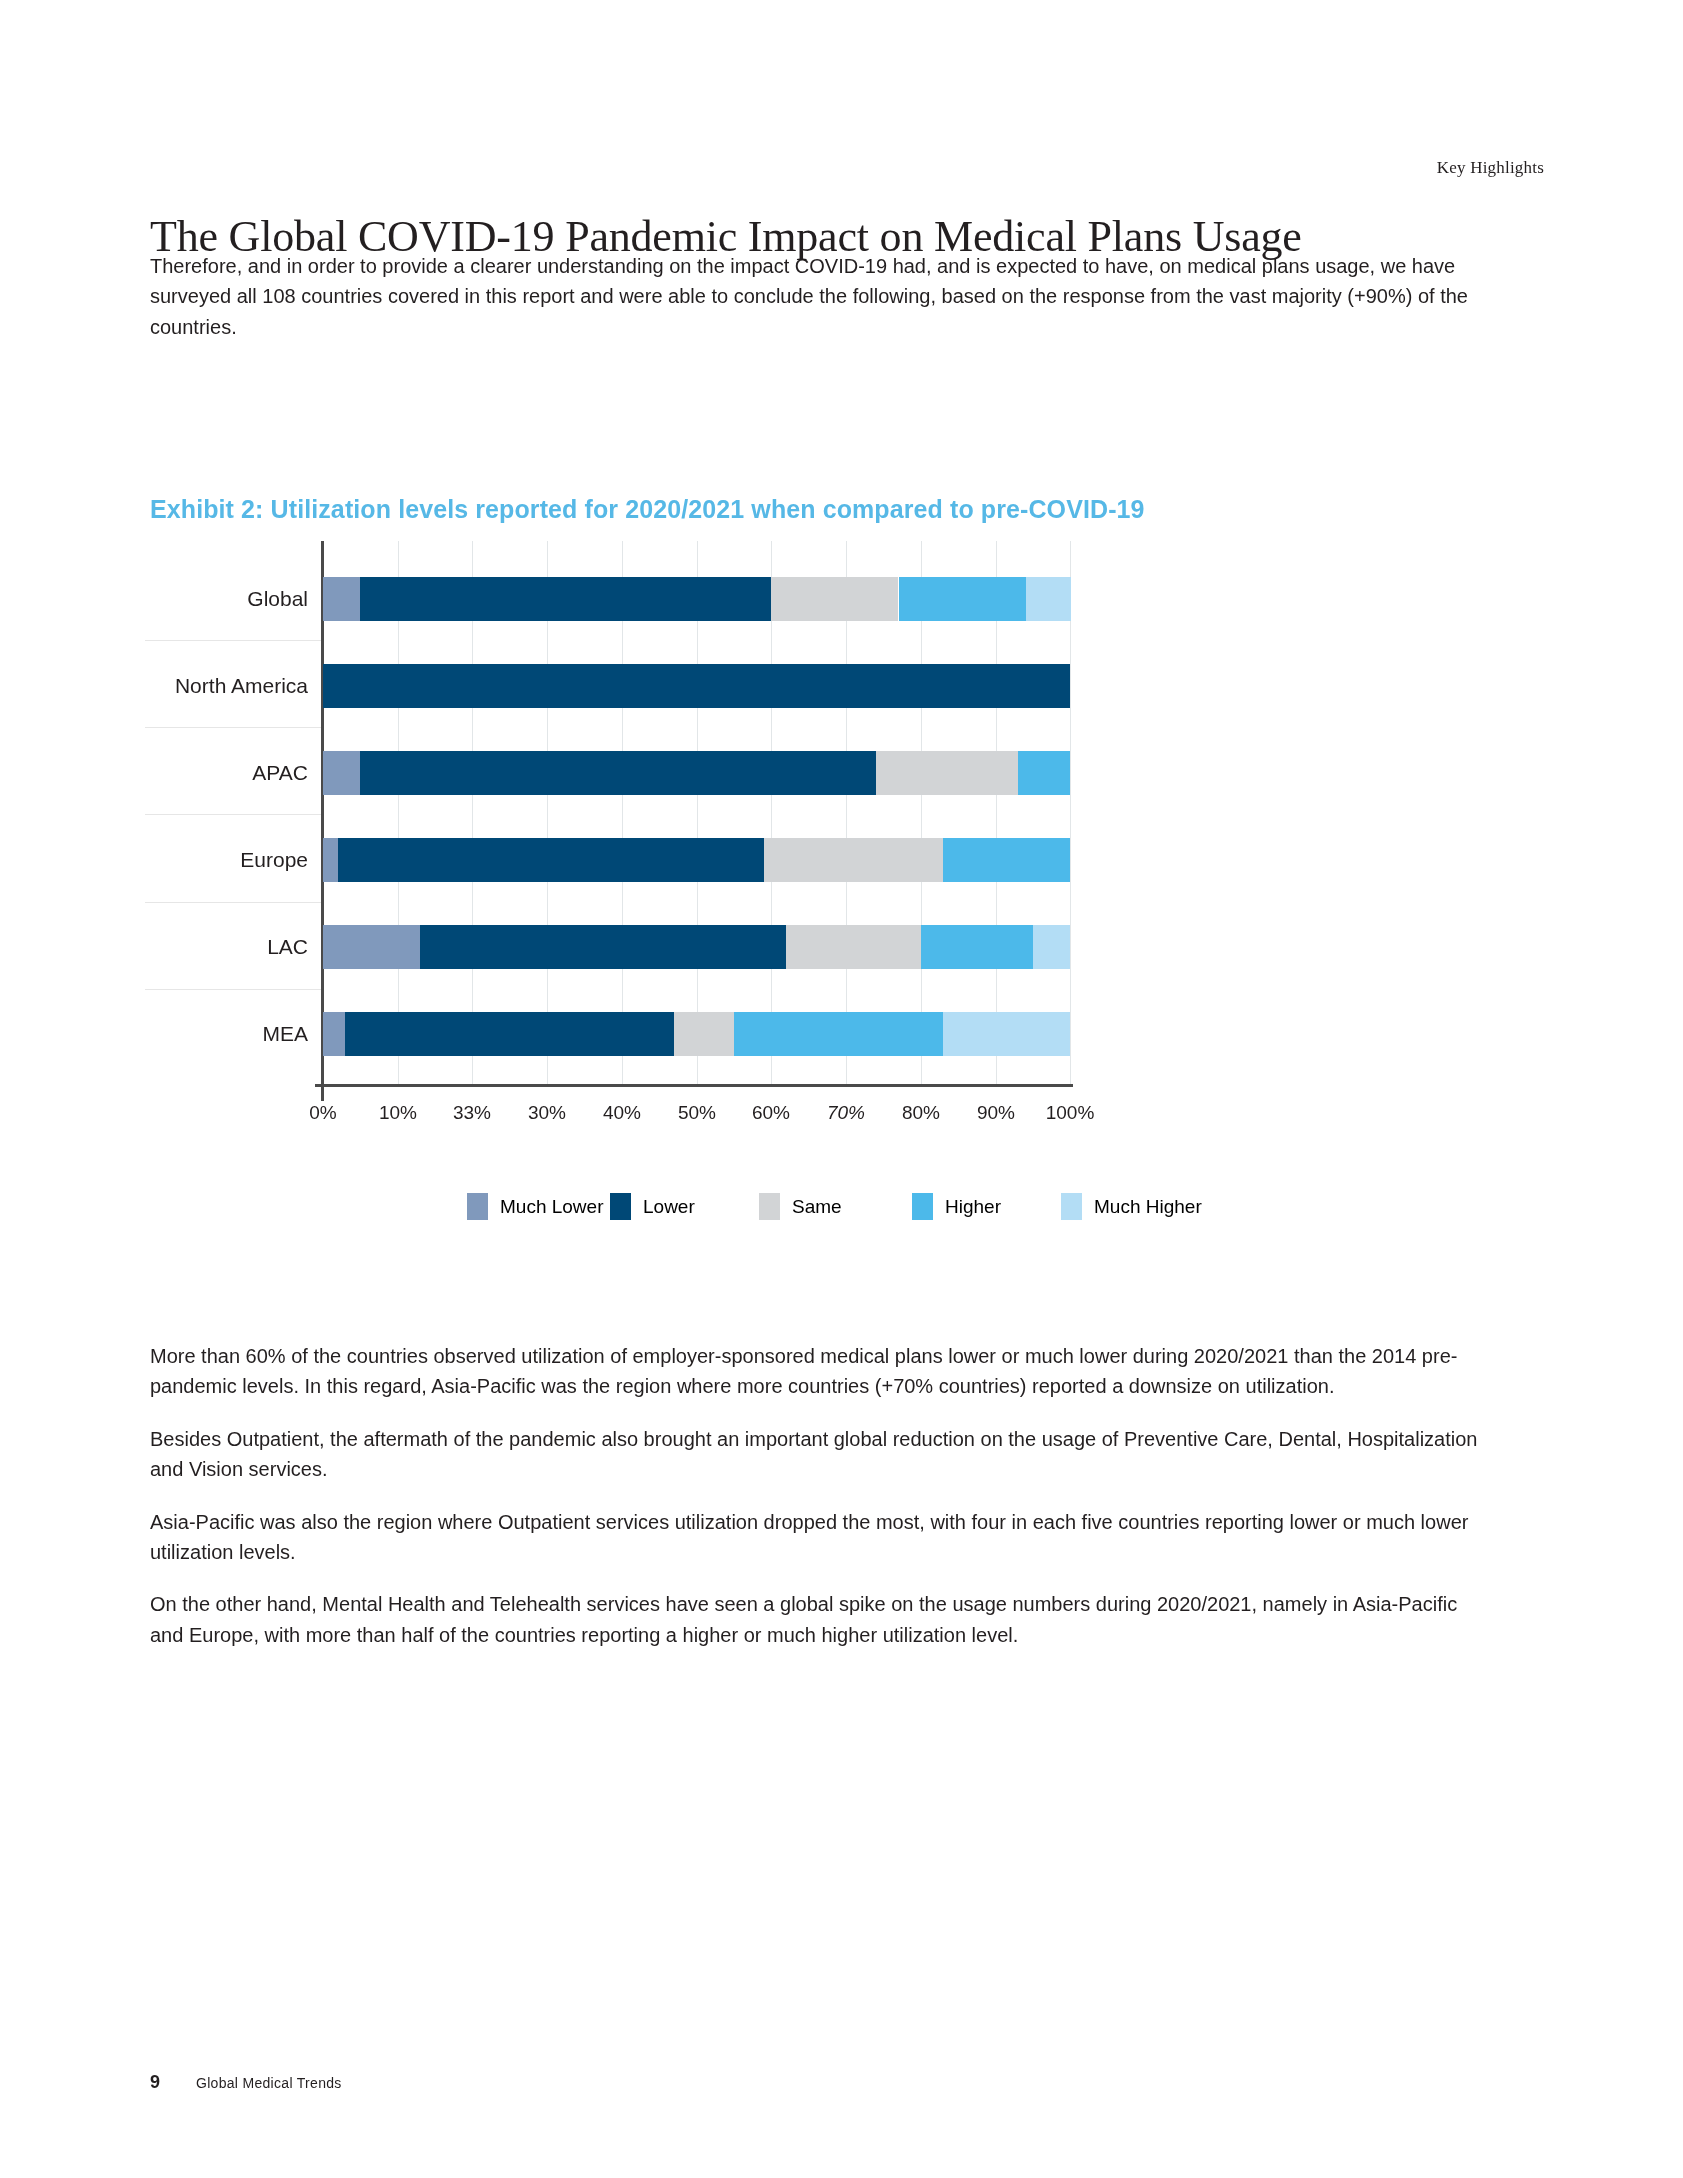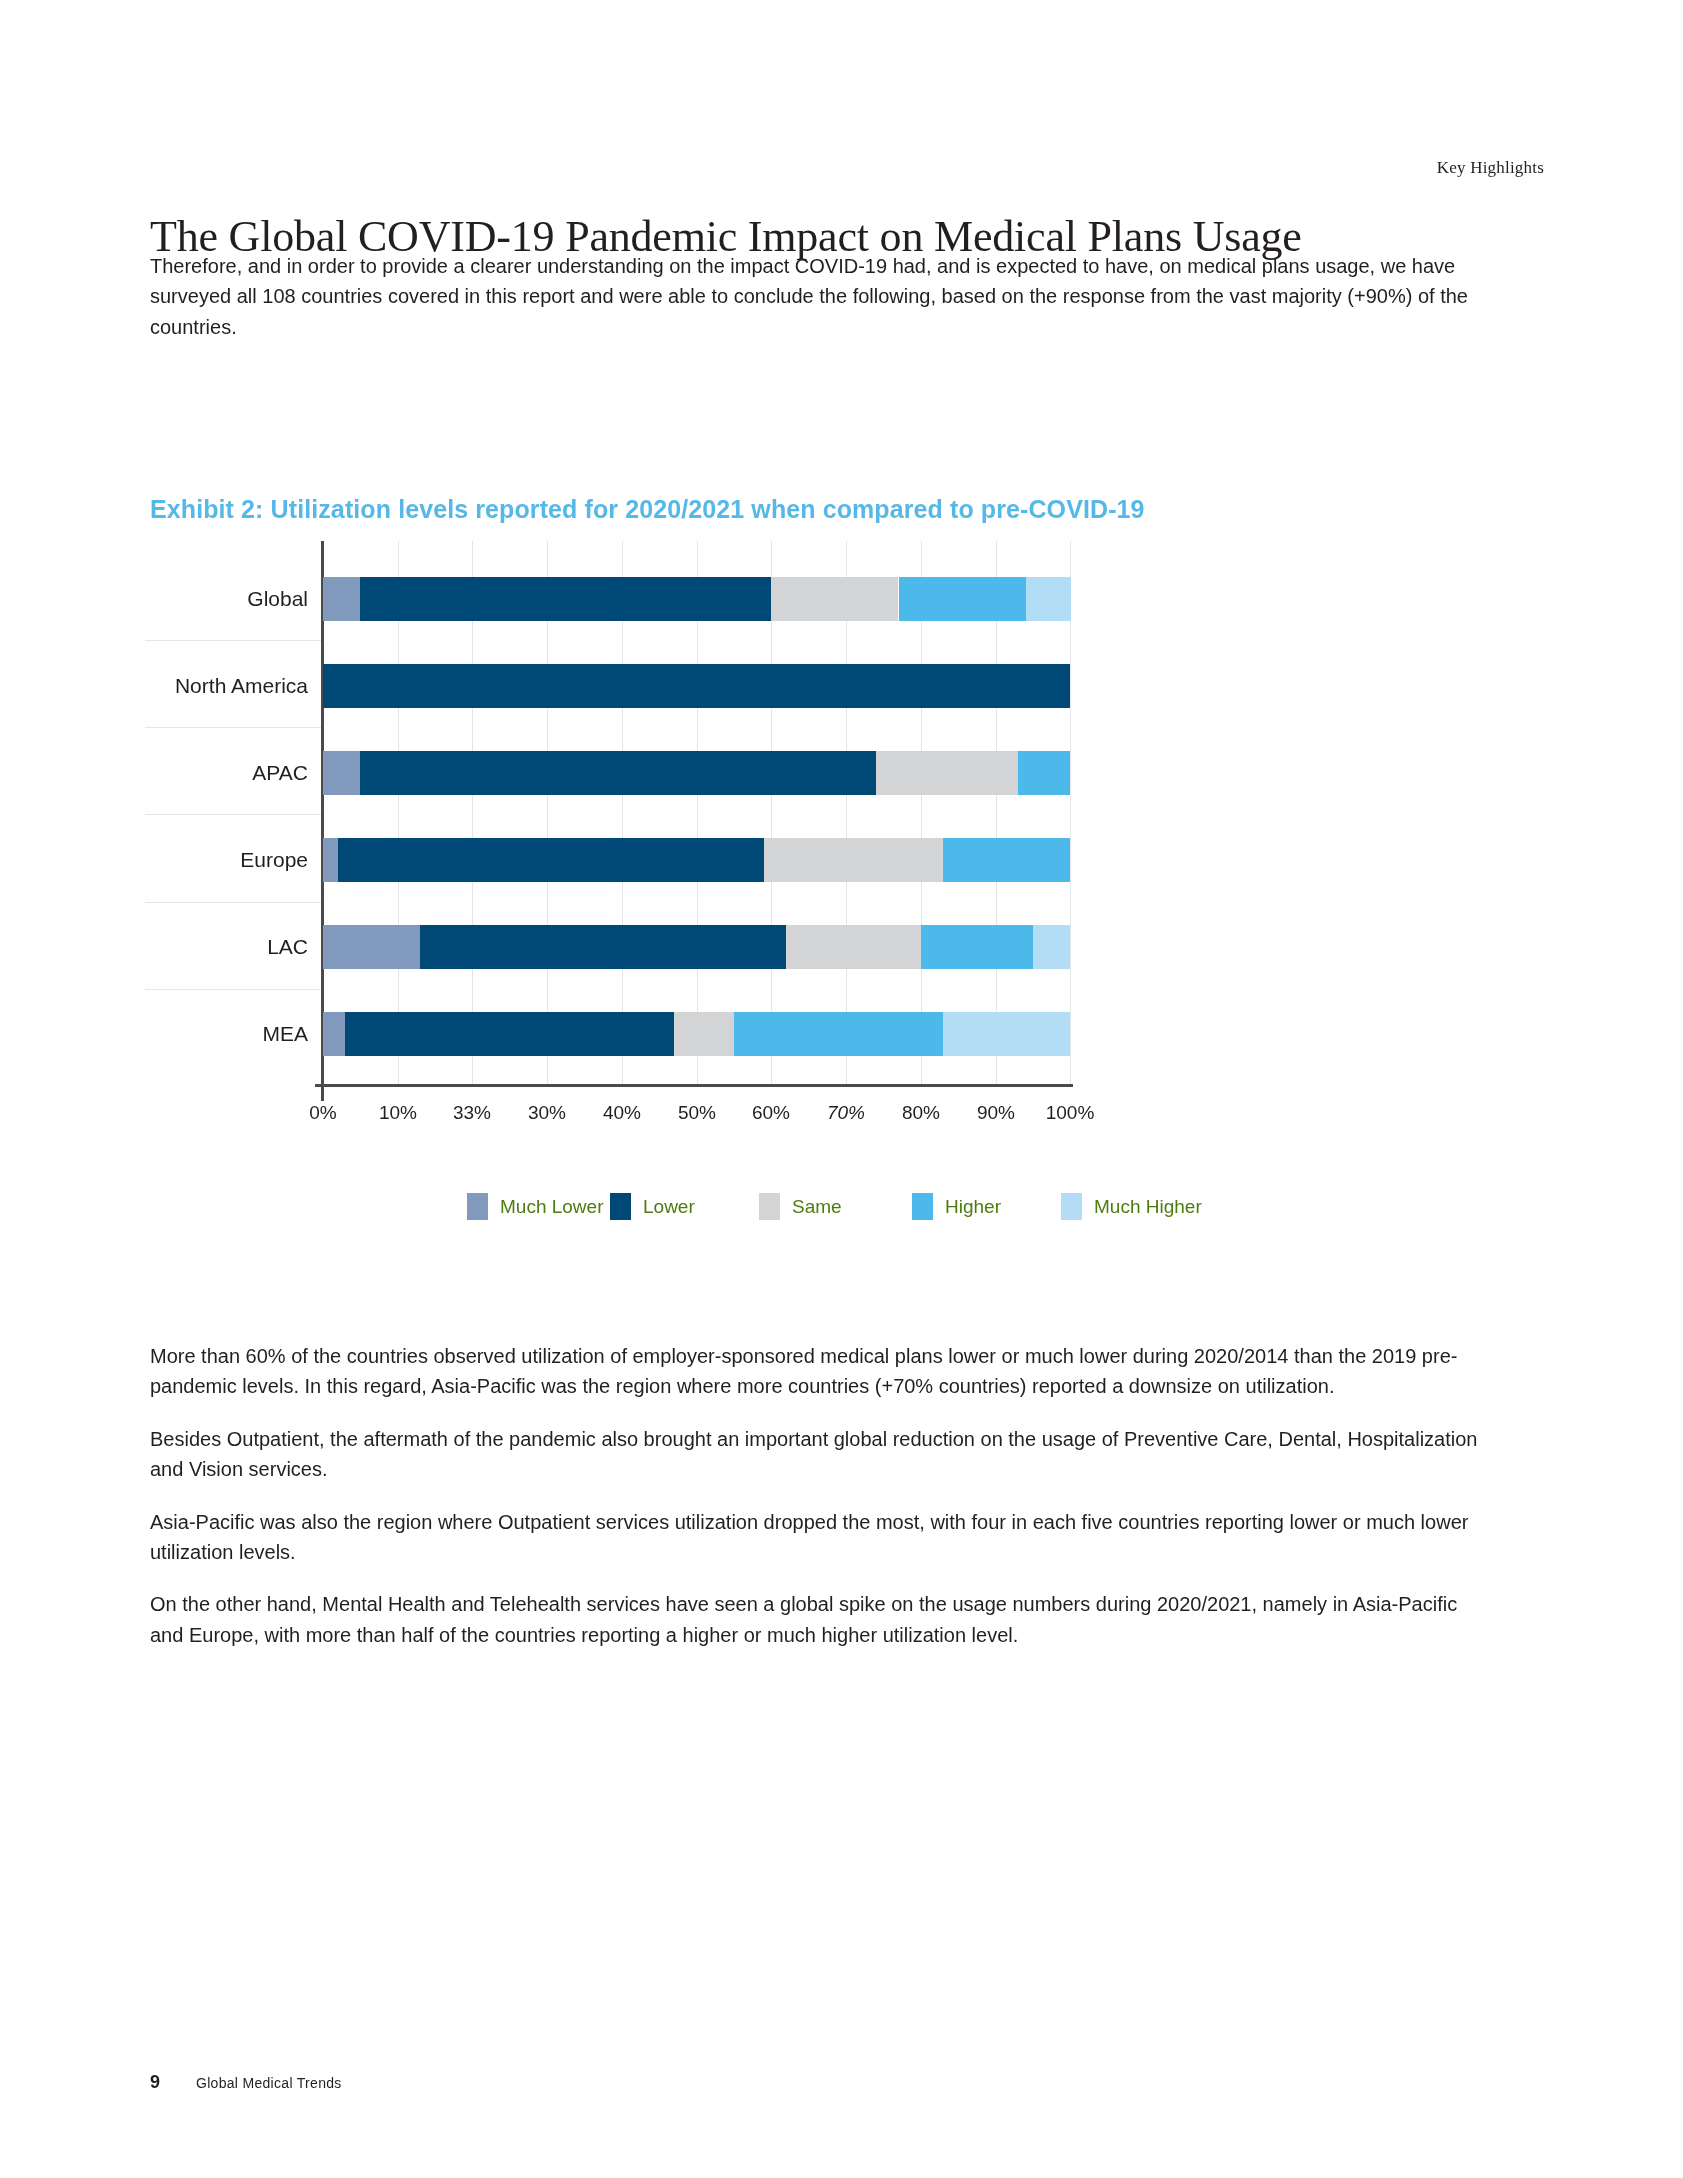--- a/index.html
+++ b/index.html
@@ -133,21 +133,21 @@
   }
   .legend-item {
     position:absolute;
     top:0;
     display:flex;
     align-items:center;
     gap:12px;
     white-space:nowrap;
   }
   .swatch { width:21px; height:27px; display:inline-block; }
-  .legend-label { font-size:19px; font-weight:300; color:#4d7c0f; }
+  .legend-label { font-size:19px; font-weight:300; color:#000000; }
 
   
   .outro { position:absolute; left:150px; top:1341px; width:1346px; }
 
   
   .footer {
     position:absolute;
     left:150px; bottom:85px;
     display:flex; align-items:baseline; gap:36px;
   }
@@ -265,21 +265,21 @@
           <span class="legend-label">Higher</span>
         </div>
         <div class="legend-item" style="left: 738px;">
           <span class="swatch" style="background: rgb(179, 221, 245);"></span>
           <span class="legend-label">Much Higher</span>
         </div>
       </div>
   </div>
 
   <div class="outro">
-    <p>More than 60% of the countries observed utilization of employer-sponsored medical plans lower or much lower during 2020/2014 than the 2019 pre-pandemic levels. In this regard, Asia-Pacific was the region where more countries (+70% countries) reported a downsize on utilization.</p>
+    <p>More than 60% of the countries observed utilization of employer-sponsored medical plans lower or much lower during 2020/2021 than the 2014 pre-pandemic levels. In this regard, Asia-Pacific was the region where more countries (+70% countries) reported a downsize on utilization.</p>
     <p>Besides Outpatient, the aftermath of the pandemic also brought an important global reduction on the usage of Preventive Care, Dental, Hospitalization and Vision services.</p>
     <p>Asia-Pacific was also the region where Outpatient services utilization dropped the most, with four in each five countries reporting lower or much lower utilization levels.</p>
     <p>On the other hand, Mental Health and Telehealth services have seen a global spike on the usage numbers during 2020/2021, namely in Asia-Pacific and Europe, with more than half of the countries reporting a higher or much higher utilization level.</p>
   </div>
 
   <div class="footer">
     <span class="footer-page">9</span>
     <span class="footer-text">Global Medical Trends</span>
   </div>
 

